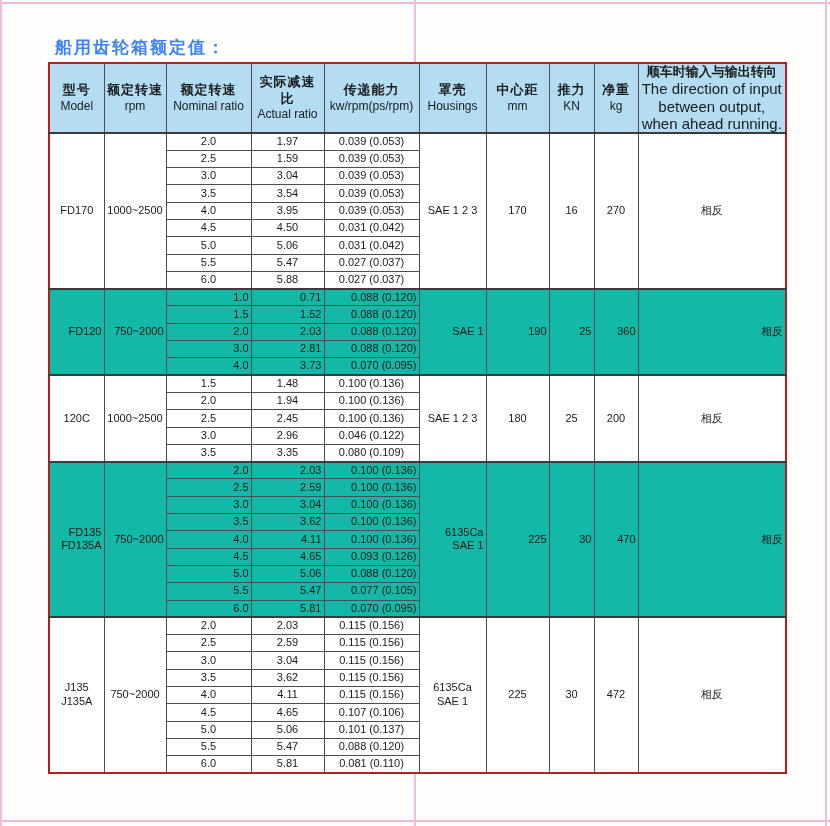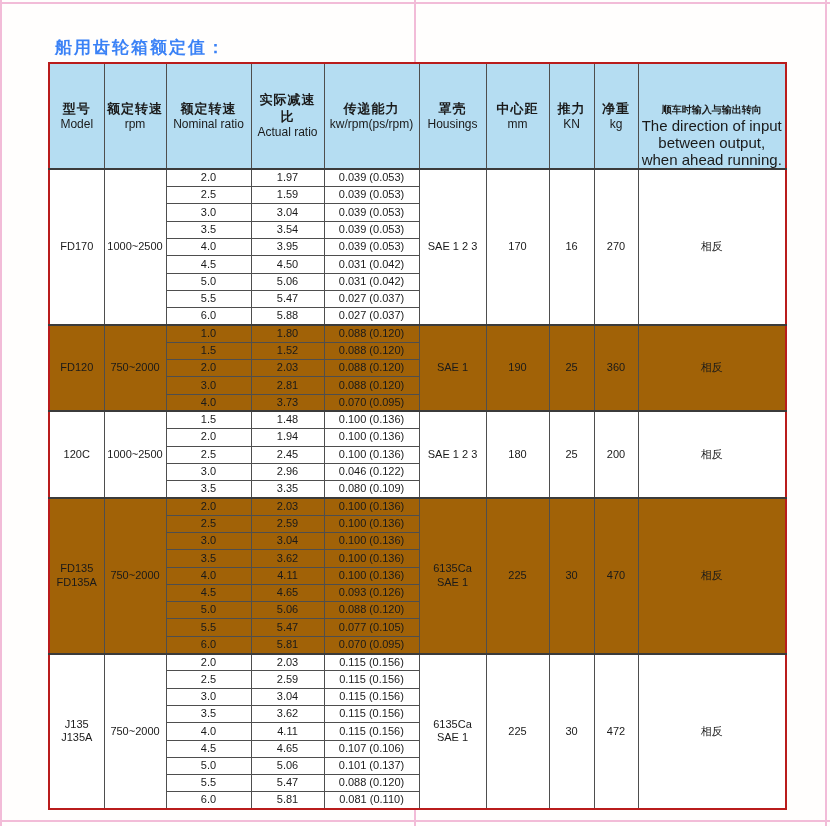--- a/index.html
+++ b/index.html
@@ -49,25 +49,25 @@
   #gear-table thead th{
     background:#b5ddf2;
     border-bottom:2px solid #3b3b3b;
     font-weight:normal;
   }
   .th-zh{
     font-family:"Liberation Serif","DejaVu Serif",serif;
     font-weight:bold;font-size:13px;letter-spacing:1px;
   }
   .th-en{font-size:12px;}
-  th.small-head .th-zh{font-size:10px;letter-spacing:0;margin-top:40px;}
+  th.small-head .th-zh{font-size:13px;letter-spacing:0;}
   th.small-head .th-en{font-size:15px;line-height:1.15;}
   #gear-table tbody tr{height:17.3px;}
   #gear-table tbody tr.block-start td{border-top:2px solid #3b3b3b;}
-  #gear-table tbody tr.hl td{background:#a16207;}
+  #gear-table tbody tr.hl td{background:#14b8a6;text-align:right;}
   td.span-cell{font-size:11.5px;}
   .two-line span{display:block;}
 </style>
 </head>
 <body>
 
 <div class="guide h" id="guide-top"></div>
 <div class="guide h" id="guide-bottom"></div>
 <div class="guide v" id="guide-left"></div>
 <div class="guide v" id="guide-right"></div>
@@ -182,21 +182,21 @@
       </tr>
       <tr>
         <td>6.0</td>
         <td>5.88</td>
         <td>0.027 (0.037)</td>
       </tr>
       <tr class="block-start hl">
         <td class="span-cell" rowspan="5"><span>FD120</span></td>
         <td class="span-cell" rowspan="5"><span>750~2000</span></td>
         <td>1.0</td>
-        <td>1.80</td>
+        <td>0.71</td>
         <td>0.088 (0.120)</td>
         <td class="span-cell" rowspan="5"><span>SAE 1</span></td>
         <td class="span-cell" rowspan="5"><span>190</span></td>
         <td class="span-cell" rowspan="5"><span>25</span></td>
         <td class="span-cell" rowspan="5"><span>360</span></td>
         <td class="span-cell" rowspan="5"><span>相反</span></td>
       </tr>
       <tr class="hl">
         <td>1.5</td>
         <td>1.52</td>

